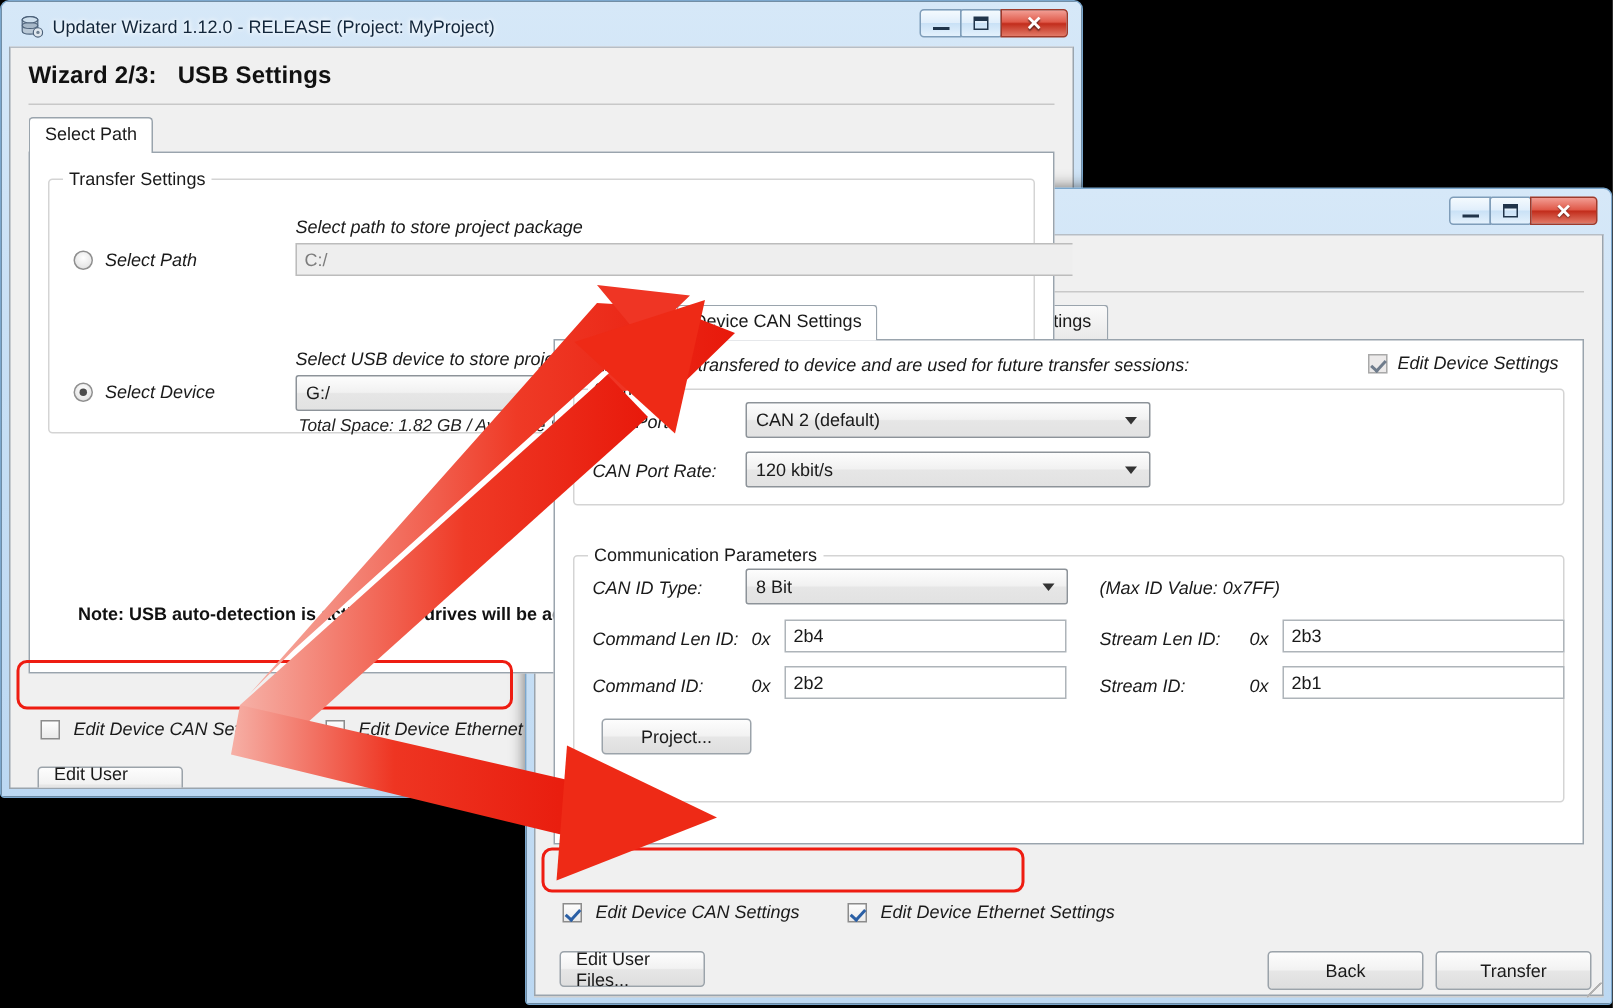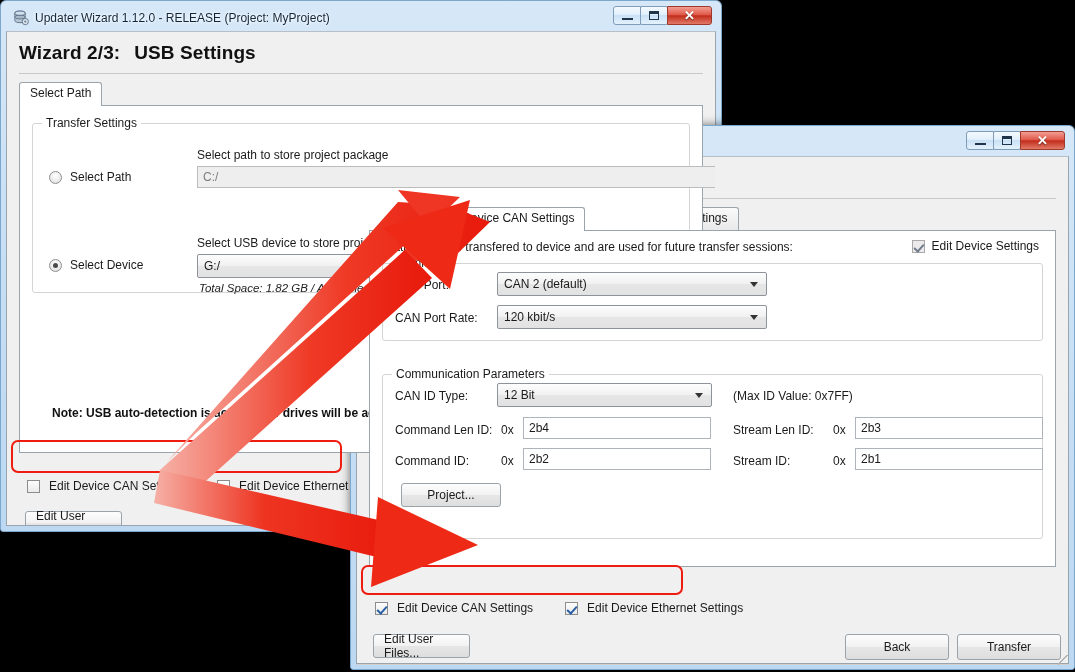--- a/index.html
+++ b/index.html
@@ -63,21 +63,21 @@
   .clientarea {
     background: #f0f0f0;
     border: 1px solid #9aa4ad;
     border-top-color:#b7bec5;
     position: relative;
     overflow: hidden;
   }
 
   
   .wizard-title {
-    font-size: 19px; font-weight: bold; color: #111;
+    font-size: 16px; font-weight: bold; color: #111;
     padding: 10px 0 0 12px;
     letter-spacing: .1px;
   }
   .wizard-title .sep { display:inline-block; width:14px; }
   .title-rule { border-top: 1px solid #c8c8c8; margin: 9px 12px 0 12px; }
 
   
   .tabstrip { display: flex; align-items: flex-end; padding-left: 12px; margin-top: 8px; height: 23px;}
   .tab {
     font-size: 12px; color: #1a1a1a;
@@ -111,21 +111,21 @@
     margin: 14px 12px 0 12px;
     padding: 12px 10px 10px 10px;
   }
   .groupbox > .gb-title {
     position: absolute; top: -8px; left: 9px;
     background: #fff; padding: 0 4px;
     font-size: 12px; color: #1a1a1a;
   }
 
   
-  .lbl { font-size: 12px; color: #1a1a1a; }
+  .lbl { font-size: 12px; color: #1a1a1a; font-style: italic; }
 
   .radio {
     width: 13px; height: 13px; border-radius: 50%;
     border: 1px solid #8f8f8f;
     background: radial-gradient(circle at 50% 35%, #ffffff 0%, #e7e7e7 70%, #cfcfcf 100%);
     display: inline-block; vertical-align: middle; position: relative;
     flex: 0 0 auto;
   }
   .radio.checked::after {
     content:""; position:absolute; left:3px; top:3px;
@@ -372,21 +372,21 @@
               <span class="caret"></span>
             </div>
           </div>
 
 
           <div class="groupbox" style="position:absolute; left:12px; top:143px; right:12px; height:165px; margin:0;">
             <div class="gb-title">Communication Parameters</div>
 
             <div class="lbl" style="position:absolute; left:12px; top:14px;">CAN ID Type:</div>
             <div class="combo" style="position:absolute; left:114px; top:8px; width:215px;">
-              <span>12 Bit</span>
+              <span>8 Bit</span>
               <span class="caret"></span>
             </div>
             <div class="lbl" style="position:absolute; left:350px; top:14px;">(Max ID Value:  0x7FF)</div>
 
             <div class="lbl" style="position:absolute; left:12px; top:48px;">Command Len ID:</div>
             <div class="lbl" style="position:absolute; left:118px; top:48px;">0x</div>
             <div class="textbox" style="position:absolute; left:140px; top:42px; width:188px;">
               <span>2b4</span>
             </div>
 

